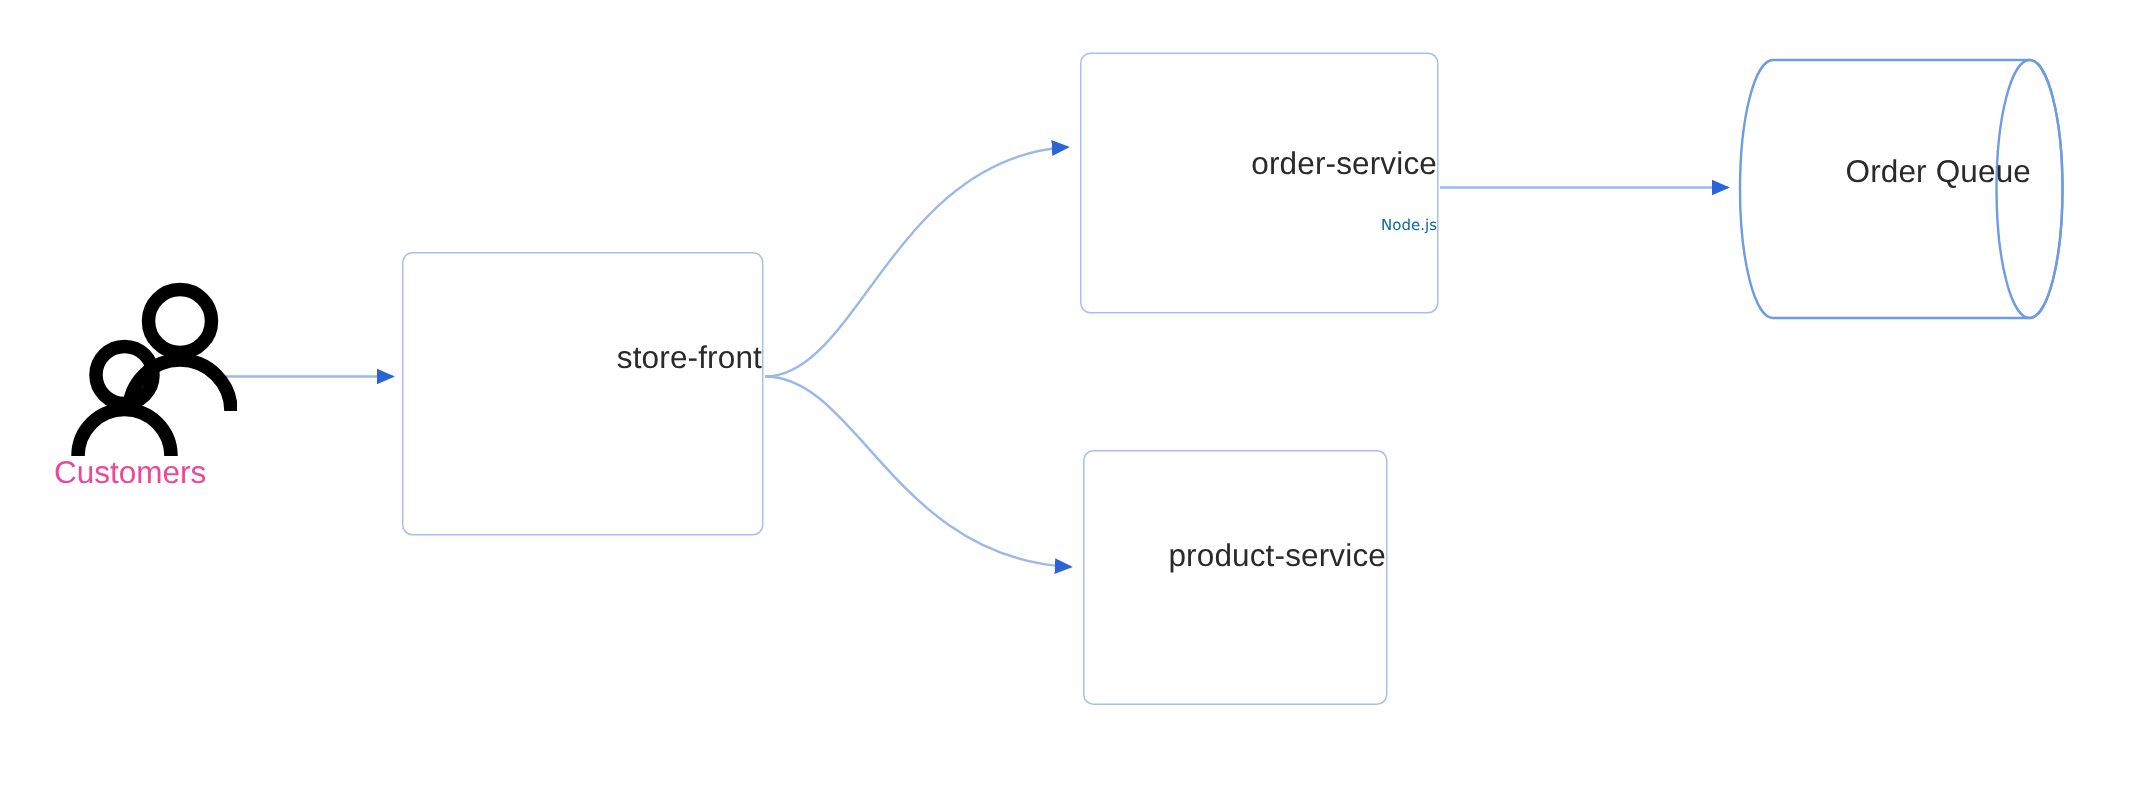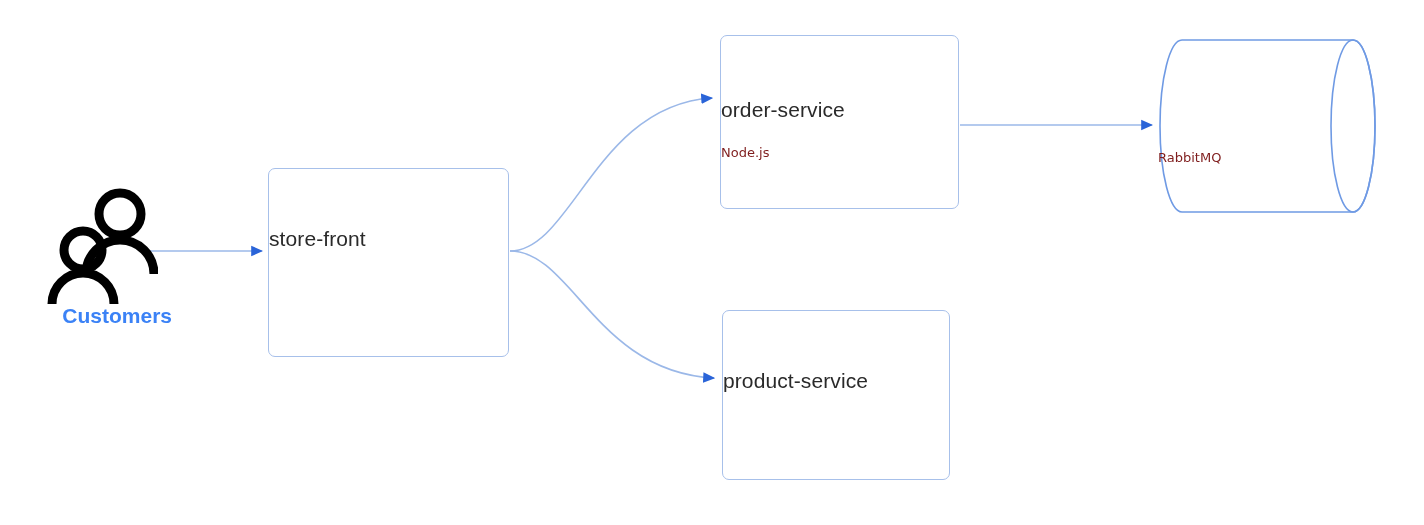--- a/index.html
+++ b/index.html
@@ -33,52 +33,52 @@
     background: #ffffff;
   }
   .box {
     border: 1.6px solid #a7c0ea;
     border-radius: 7px;
   }
   .node-text {
     position: absolute;
     left: 0;
     width: 100%;
-    text-align: left;
+    text-align: right;
     color: #1f1f1f;
   }
   .node-title {
     font-family: "Liberation Sans", sans-serif;
     font-size: 21px;
     letter-spacing: 0.1px;
     color: #2a2a2a;
   }
   .node-sub {
     font-family: "DejaVu Sans", sans-serif;
-    font-size: 13px;
-    color: #7f1d1d;
+    font-size: 10px;
+    color: #0369a1;
   }
   
   #node-store-front {
     left: 268px; top: 168px;
     width: 241px; height: 189px;
   }
   #node-store-front .node-title { top: 58px; }
   #node-store-front .node-sub   { top: 102px; }
   
   #node-order-service {
     left: 720px; top: 35px;
     width: 239px; height: 174px;
   }
   #node-order-service .node-title { top: 62px; }
   #node-order-service .node-sub   { top: 109px; }
   
   #node-product-service {
-    left: 722px; top: 310px;
-    width: 228px; height: 170px;
+    left: 722px; top: 300px;
+    width: 203px; height: 170px;
   }
   #node-product-service .node-title { top: 58px; }
   #node-product-service .node-sub   { top: 105px; }
   
   #node-order-queue {
     left: 1158px; top: 36px;
     width: 220px; height: 180px;
     background: transparent;
   }
   #node-order-queue .cyl-svg {
@@ -97,26 +97,25 @@
     background: transparent;
   }
   #node-customers .actor-svg {
     position: absolute; left: 10px; top: 0;
     width: 112px; height: 118px;
   }
   #customers-label {
     position: absolute;
     left: 0; top: 118px;
     width: 136px;
-    text-align: right;
+    text-align: left;
     font-family: "Liberation Sans", sans-serif;
     font-size: 21px;
-    color: #3b82f6;
+    color: #ec4899;
     white-space: nowrap;
-    font-weight: bold;
   }
 </style>
 </head>
 <body>
 
 <div id="canvas">
 
   <svg id="edges" viewBox="0 0 1424 525" xmlns="http://www.w3.org/2000/svg">
     <defs>
       <marker id="arrowhead" viewBox="0 0 10 10" refX="9" refY="5" markerWidth="7.5" markerHeight="7.5" orient="auto-start-reverse">
@@ -169,16 +168,16 @@
   <div class="node" id="node-order-queue">
     <svg class="cyl-svg" viewBox="0 0 220 180" xmlns="http://www.w3.org/2000/svg">
 
       <path d="M 24 4 L 195 4
                A 22 86 0 0 1 195 176
                L 24 176
                A 22 86 0 0 1 24 4 Z" fill="#ffffff" stroke="#6f9ae4" stroke-width="1.6"></path>
 
       <ellipse cx="195" cy="90" rx="22" ry="86" fill="none" stroke="#6f9ae4" stroke-width="1.6"></ellipse>
     </svg>
-    <div class="node-text node-sub">RabbitMQ</div>
+    <div class="node-text node-title">Order Queue</div>
   </div>
 
 </div>
 
 </body></html>

